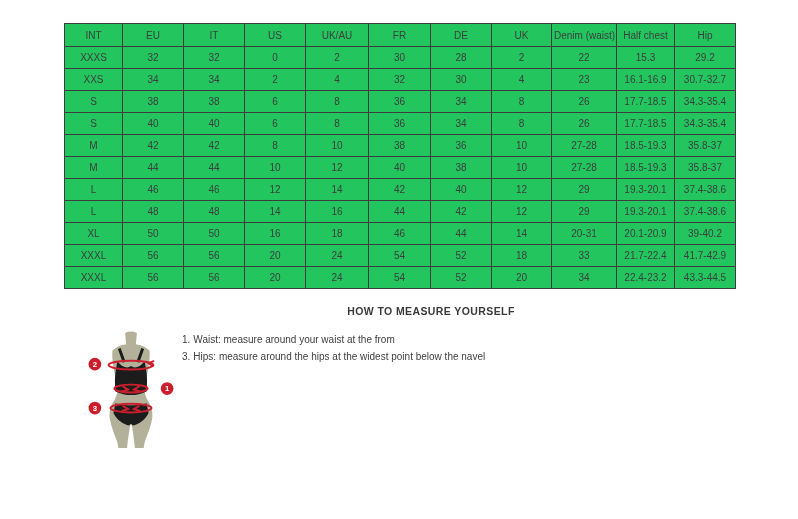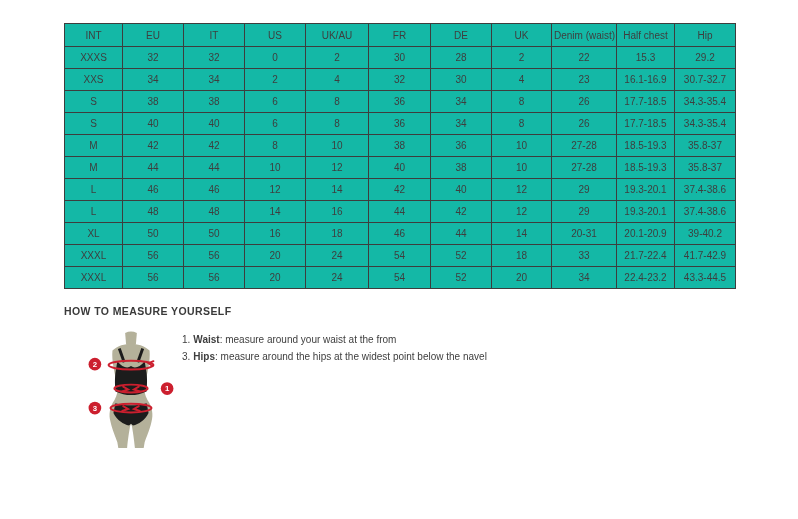--- a/index.html
+++ b/index.html
@@ -8,21 +8,21 @@
     width:798px; height:519px; overflow:hidden;
     font-family:"Liberation Sans", sans-serif;
     color:#3e3e3e;
   }
   .page { padding:23px 0 0 64px; }
 
   table.size-table {
     border-collapse:collapse;
     table-layout:fixed;
     width:671px;
-    background:#14b8a6;
+    background:#22c55e;
   }
   table.size-table th, table.size-table td {
     border:1px solid #3d3d3d;
     font-size:10px;
     font-weight:400;
     text-align:center;
     vertical-align:middle;
     height:22px;
     padding:0 2px;
     color:#3e3e3e;
@@ -30,33 +30,34 @@
     overflow:hidden;
   }
   table.size-table th { height:23px; }
 
   .measure-section { margin-top:16px; }
   .measure-title {
     font-size:10.5px;
     font-weight:700;
     letter-spacing:.4px;
     color:#3a3a3a;
+    text-align:center;
   }
   .measure-row { display:flex; align-items:flex-start; margin-top:12px; }
   .mannequin-fig { width:98px; margin-left:18px; flex:0 0 auto; }
   .steps {
     list-style:none;
     margin-left:2px;
     margin-top:2px;
     font-size:10px;
     color:#3e3e3e;
   }
   .steps li { line-height:17px; white-space:nowrap; }
   .steps .num { margin-right:3px; }
-  .steps b { font-weight:700; }
+  .steps b { font-weight:400; }
 </style>
 </head>
 <body>
 
 <div class="page">
 
   <table class="size-table">
     <colgroup>
       <col style="width:58px">
         <col style="width:61px">

